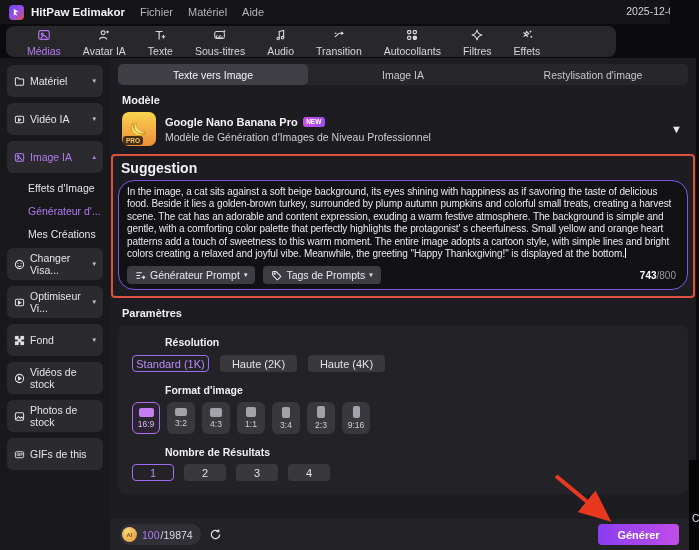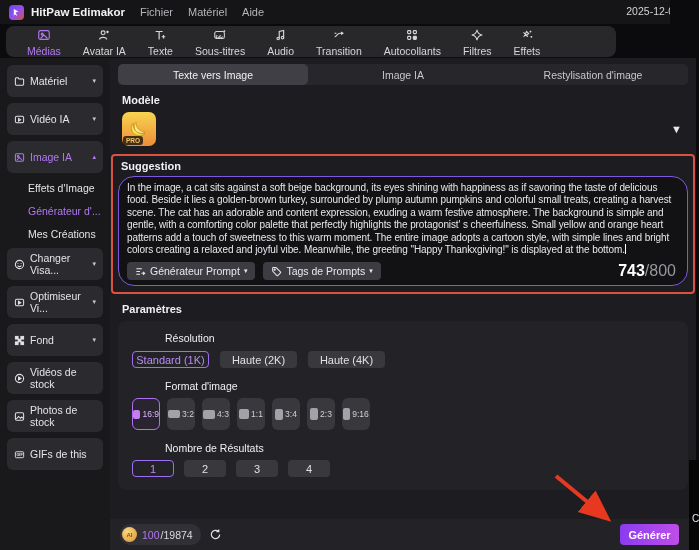--- a/index.html
+++ b/index.html
@@ -88,57 +88,57 @@
     background:linear-gradient(90deg,#c94fe0,#9a4ff0); color:#fff;
     font-size:6.5px; font-weight:bold; padding:1.5px 3.5px; border-radius:3px;
   }
   .model-desc { font-size:10.5px; color:#cdcdd2; margin-top:3px; }
   .model-chevron { margin-left:auto; color:#e8e8ec; font-size:11px; }
   
   .suggestion-box {
     margin:8px 1px 0 1px; border:2px solid #dd5140; border-radius:4px;
     padding:3px 5px 6px;
   }
-  .suggestion-title { font-size:11px; font-weight:bold; color:#f2f2f4; margin:1px 0 4px 3px; }
+  .suggestion-title { font-size:14px; font-weight:bold; color:#f2f2f4; margin:1px 0 4px 3px; }
   .prompt-area {
     border:1px solid #7e57e0; border-radius:16px; background:#121215;
     padding:5px 8px 5px;
   }
   .prompt-text { font-size:10px; line-height:12.4px; color:#e8e8ec; letter-spacing:-0.1px; }
   .caret { display:inline-block; width:1px; height:10px; background:#fff; vertical-align:-1px; }
   .prompt-footer { display:flex; align-items:center; gap:8px; margin-top:6px; }
   .pill-btn {
     background:#3c3c42; border-radius:4px; padding:3px 8px; font-size:10.5px;
     color:#e8e8ec; display:flex; align-items:center; gap:4px;
   }
   .pill-btn svg { width:11px; height:11px; stroke:#e8e8ec; }
   .pill-btn .chev { font-size:7px; }
-  .char-counter { margin-left:auto; font-size:16px; padding-right:3px; }
+  .char-counter { margin-left:auto; font-size:10px; padding-right:3px; }
   .char-count { color:#ffffff; font-weight:bold; }
   .char-limit { color:#97979d; }
   
   .params-card {
     margin:6px 8px 0; background:#232327; border-radius:8px;
     padding:11px 14px 13px;
   }
-  .param-label { font-size:10.5px; font-weight:normal; color:#f0f0f2;padding-left:33px; }
+  .param-label { font-size:10.5px; font-weight:bold; color:#f0f0f2;padding-left:33px; }
   .res-row { display:flex; gap:11px; margin-top:7px; }
   .opt-btn {
     min-width:77px; height:17px; border-radius:4px; background:#38383d;
     display:flex; align-items:center; justify-content:center;
     font-size:11px; color:#e0e0e5;
   }
   .opt-btn.selected {
     background:transparent; border:1px solid #9d6ff0; color:#b98af5;
   }
   .fmt-label { margin-top:12px; }
   .fmt-row { display:flex; gap:7px; margin-top:6px; }
   .fmt-btn {
     width:28px; height:32px; border-radius:6px; background:#38383d;
-    display:flex; flex-direction:row; align-items:center; justify-content:center; gap:2px;
+    display:flex; flex-direction:column; align-items:center; justify-content:center; gap:2px;
     font-size:8.5px; color:#d0d0d5;
   }
   .fmt-btn .shape { background:#a2a2a8; border-radius:2px; }
   .fmt-btn.selected { border:1px solid #b06ff0; background:#2a2430; color:#d9b8f8; }
   .fmt-btn.selected .shape { background:#c77df2; }
   .num-row { display:flex; gap:10px; margin-top:6px; }
   .num-btn { min-width:42px; }
   
   .bottombar {
     position:absolute; left:110px; right:10px; bottom:0; height:31px;
@@ -151,21 +151,21 @@
   .coin {
     width:15px; height:15px; border-radius:50%;
     background:radial-gradient(circle at 35% 30%,#f7d87a,#e09338);
     display:flex; align-items:center; justify-content:center;
     font-size:6px; font-weight:bold; color:#8a5212; margin-right:4px;
   }
   .credits-used { font-size:10.5px; color:#b278f2; }
   .credits-total { font-size:10.5px; color:#dadade; }
   .refresh-icon svg { width:13px; height:13px; stroke:#e2e2e6; display:block; }
   .generate-btn {
-    margin-left:auto; width:59px; height:21px; border-radius:4px;
+    margin-left:auto; width:81px; height:21px; border-radius:4px;
     background:linear-gradient(90deg,#8a3cf0,#c04de8);
     display:flex; align-items:center; justify-content:center;
     font-size:11px; font-weight:bold; color:#ffffff;
   }
   
   .right-strip {
     position:absolute; left:689px; top:460px; width:10px; bottom:0; background:#050506;
   }
   .edge-glyph { position:absolute; left:3px; top:53px; font-size:10px; color:#e8e8ec; }
   
@@ -352,20 +352,27 @@
 
   <div class="section-title">Modèle</div>
 
   <div class="model-row">
     <div class="model-icon">
       <svg width="22" height="22" viewBox="0 0 22 22">
           <path d="M5 5 C5 12 9 16 17 16 C13 19 5 18 3.5 12 C2.8 9 3.5 6.5 5 5 Z" fill="#f7e04e" stroke="#c98a20" stroke-width="0.8"></path>
           <path d="M8 4 C8 10 11 13.5 17.5 14 C14 16.5 8 15.5 6.5 10.5 C6 8 6.8 5.5 8 4 Z" fill="#fce98a" stroke="#c98a20" stroke-width="0.7"></path>
         </svg>
       <span class="pro-badge">PRO</span>
+    </div>
+    <div class="model-info">
+      <div class="model-name-row">
+        <span class="model-name">Google Nano Banana Pro</span>
+        <span class="new-badge">NEW</span>
+      </div>
+      <div class="model-desc">Modèle de Génération d'Images de Niveau Professionnel</div>
     </div>
     <span class="model-chevron">▼</span>
   </div>
 
   <div class="suggestion-box">
     <div class="suggestion-title">Suggestion</div>
     <div class="prompt-area">
       <div class="prompt-text"><span>In the image, a cat sits against a soft beige background, its eyes shining with happiness as if savoring the taste of delicious food. Beside it lies a golden-brown turkey, surrounded by plump autumn pumpkins and colorful small treats, creating a harvest scene. The cat has an adorable and content expression, exuding a warm festive atmosphere. The background is simple and gentle, with a comforting color palette that perfectly highlights the protagonist' s cheerfulness. Small yellow and orange heart patterns add a touch of sweetness to this warm moment. The entire image adopts a cartoon style, with simple lines and bright colors creating a relaxed and joyful vibe. Meanwhile, the greeting "Happy Thankxgiving!" is displayed at the bottom.</span><span class="caret"></span></div>
       <div class="prompt-footer">
         <div class="pill-btn">

